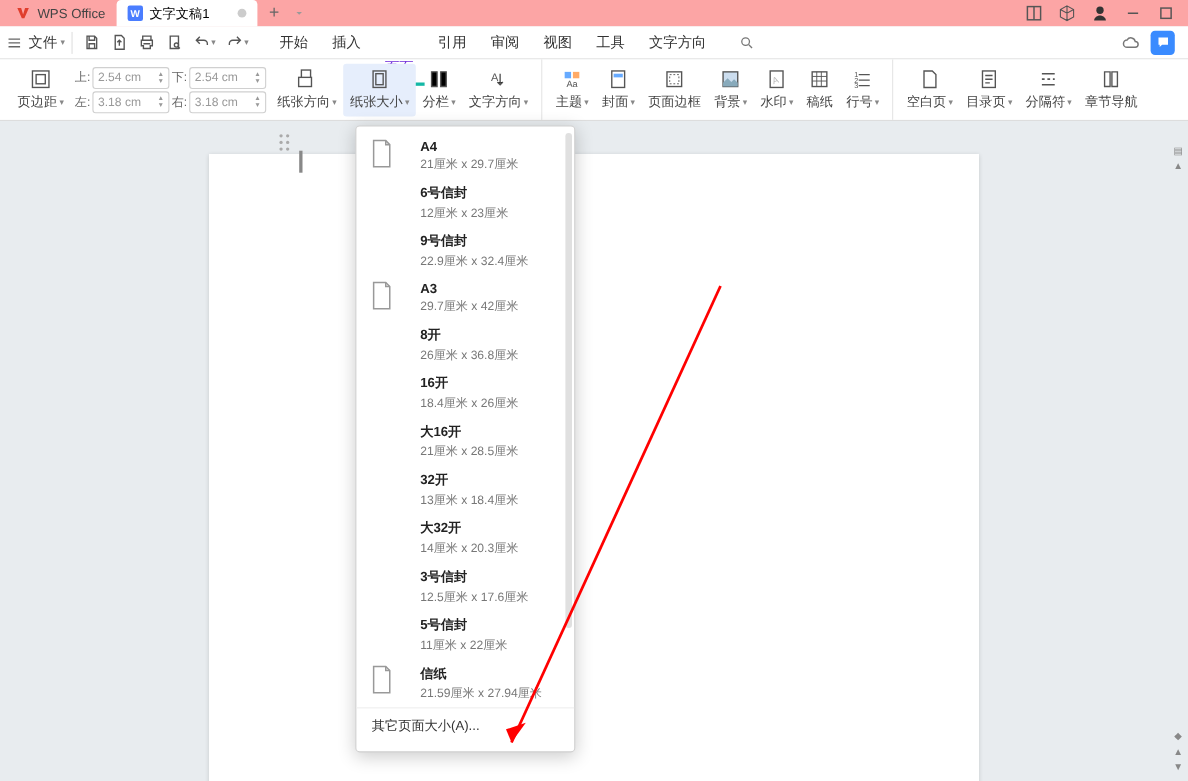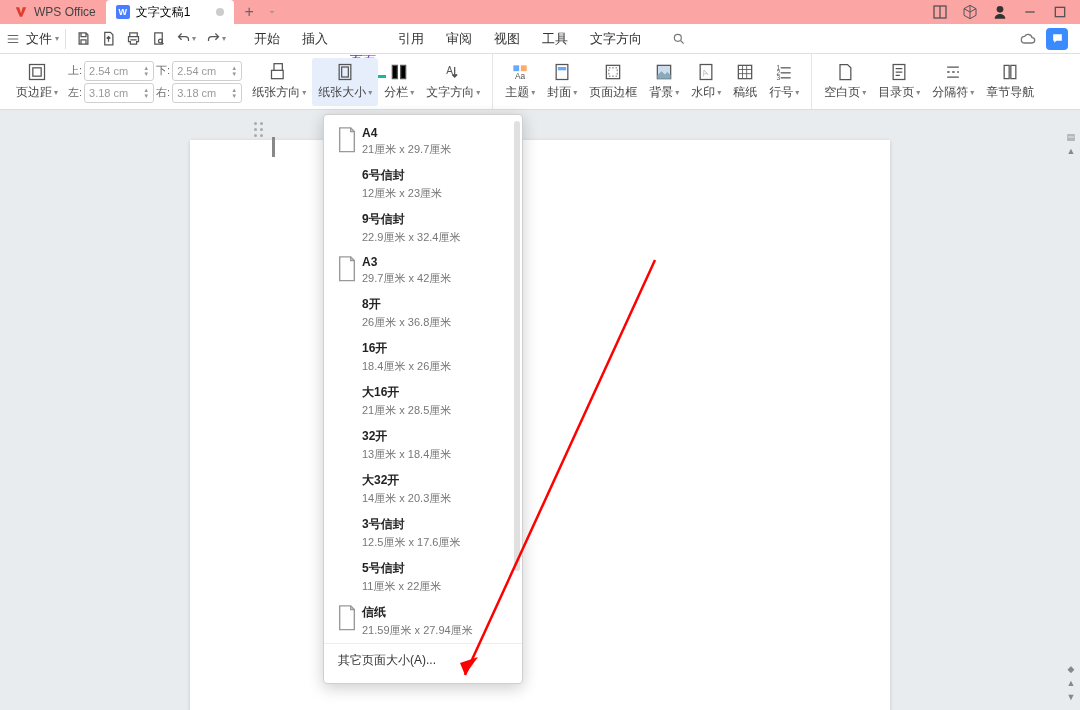--- a/index.html
+++ b/index.html
@@ -51,21 +51,21 @@
   .docarea { position:absolute; top:110px; left:0; right:0; bottom:0; background:#e8ecef; overflow:hidden; }
   .page { position:absolute; top:30px; left:50%; transform:translateX(-50%); width:700px; height:900px; background:#fff; box-shadow:0 1px 4px rgba(0,0,0,0.15); }
   .ruler-handle { position:absolute; top:122px; left:248px; width:20px; display:flex; flex-direction:column; align-items:center; gap:4px; }
   .ruler-dots { display:grid; grid-template-columns:repeat(2,3px); gap:3px; }
   .ruler-dots span { width:3px; height:3px; background:#aaa; border-radius:50%; }
   .cursor-bar { width:3px; height:20px; background:#888; margin-left:30px; margin-top:-4px; }
 
   
   .dropdown { position:absolute; top:114px; left:323px; width:200px; background:#fff; border:1px solid #d0d0d0; border-radius:4px; box-shadow:0 4px 16px rgba(0,0,0,0.2); padding:6px 0; z-index:100; }
   .dd-inner { max-height:560px; overflow:hidden; position:relative; }
-  .dd-item { display:flex; align-items:flex-start; padding:5px 10px 5px 12px; gap:4px; cursor:pointer; }
+  .dd-item { display:flex; align-items:flex-start; padding:5px 10px 5px 12px; gap:24px; cursor:pointer; }
   .dd-icon { width:22px; height:28px; flex-shrink:0; }
   .dd-icon-spacer { width:22px; flex-shrink:0; }
   .dd-text { display:flex; flex-direction:column; }
   .dd-name { font-size:12px; font-weight:600; color:#222; }
   .dd-dim { font-size:11px; color:#777; margin-top:2px; }
   .dd-footer { border-top:1px solid #eee; padding:8px 14px; font-size:12px; color:#333; cursor:pointer; }
   .dd-scroll { position:absolute; right:2px; top:6px; width:6px; height:450px; background:#e0e0e0; border-radius:3px; }
 
   
   .arrow-svg { position:absolute; top:255px; left:450px; width:210px; height:440px; pointer-events:none; z-index:200; }

